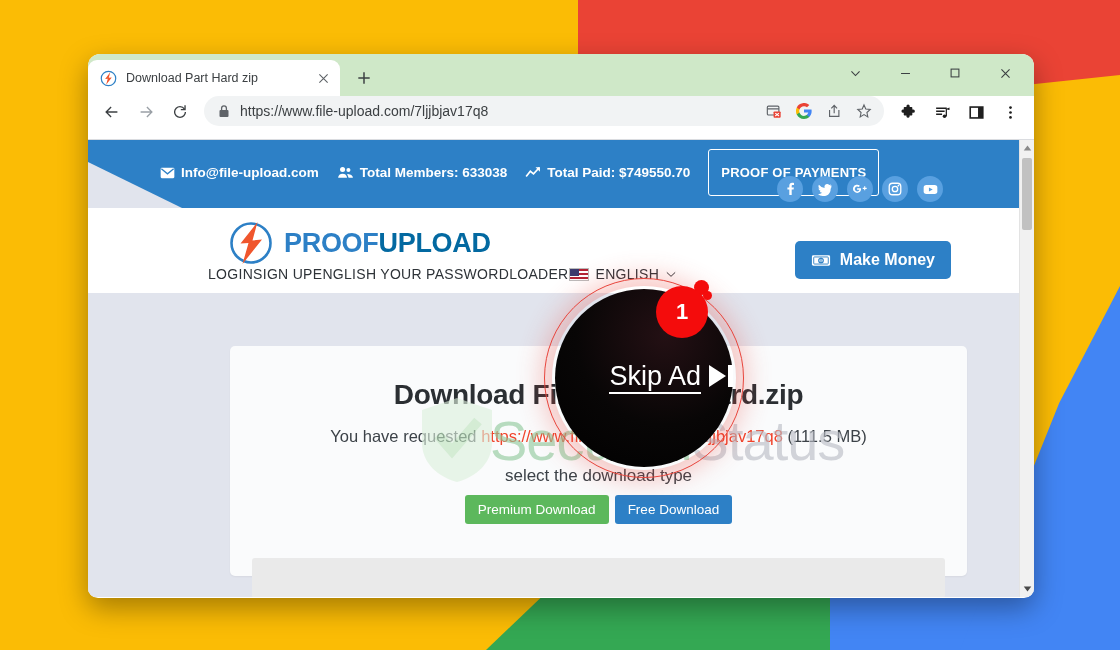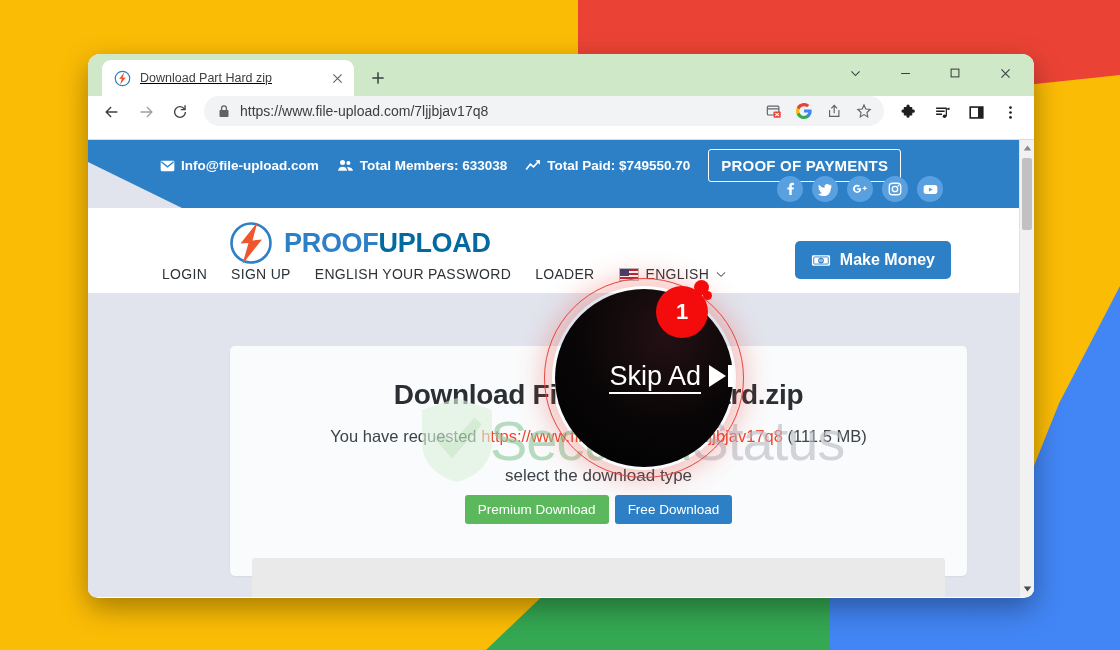--- a/index.html
+++ b/index.html
@@ -44,28 +44,27 @@
   }
 
   
   .tabstrip {
     position: relative; height: 42px;
     background: #cfe8c8;
     display: flex; align-items: flex-end;
   }
   .tab {
     position: relative;
-    margin-left: 14px;
+    margin-left: 0;
     width: 252px; height: 36px;
     background: #fff;
     border-radius: 9px 9px 0 0;
     display: flex; align-items: center;
     padding: 0 8px 0 12px;
     gap: 9px;
-    text-decoration: underline;
   }
   .tab-fav {
     width: 17px; height: 17px; flex: 0 0 17px;
     position: relative;
   }
   .tab-title {
     flex: 1 1 auto;
     font-size: 12.5px; color: #3c4043;
     white-space: nowrap; overflow: hidden; text-overflow: ellipsis;
   }
@@ -137,22 +136,22 @@
   }
   .topbar-inner {
     display: flex; align-items: center; gap: 18px;
     padding: 9px 0 0 72px;
     color: #fff; font-size: 13.5px; font-weight: 600;
     white-space: nowrap;
   }
   .tb-item { display: flex; align-items: center; gap: 6px; }
   .proof-btn {
     border: 1.6px solid #fff; color: #fff;
-    font-size: 15px; font-weight: 700;
-    padding: 7px 12px; border-radius: 3px;
+    font-size: 13px; font-weight: 700;
+    padding: 15px 12px; border-radius: 3px;
     letter-spacing: .2px; cursor: pointer;
     background: transparent;
   }
   .socials {
     position: absolute; right: 76px; top: 36px;
     display: flex; gap: 9px;
   }
   .soc {
     width: 26px; height: 26px; border-radius: 50%;
     background: #59a0e0;
@@ -178,22 +177,22 @@
     position: absolute; right: 68px; top: 33px;
     background: #2d80c6; color: #fff;
     border: none; border-radius: 5px;
     font-size: 16px; font-weight: 600;
     padding: 10px 16px;
     display: flex; align-items: center; gap: 9px;
     cursor: pointer;
   }
   .navrow {
     position: absolute; left: 0; right: 0; top: 58px;
-    display: flex; align-items: center; gap: 24px;
-    padding-left: 74px;
+    display: flex; align-items: center; 
+    padding-left: 120px;
     font-size: 14px; letter-spacing: .3px;
     color: #2e3338;
     text-align: center;
   }
   .navrow a { color: #2e3338; text-decoration: none; cursor: pointer; }
   .lang { display: flex; align-items: center; gap: 7px; cursor: pointer; }
   .flag {
     width: 20px; height: 13px; position: relative;
     background: #b22234; overflow: hidden;
     display: inline-block; border: .5px solid #bbb;

